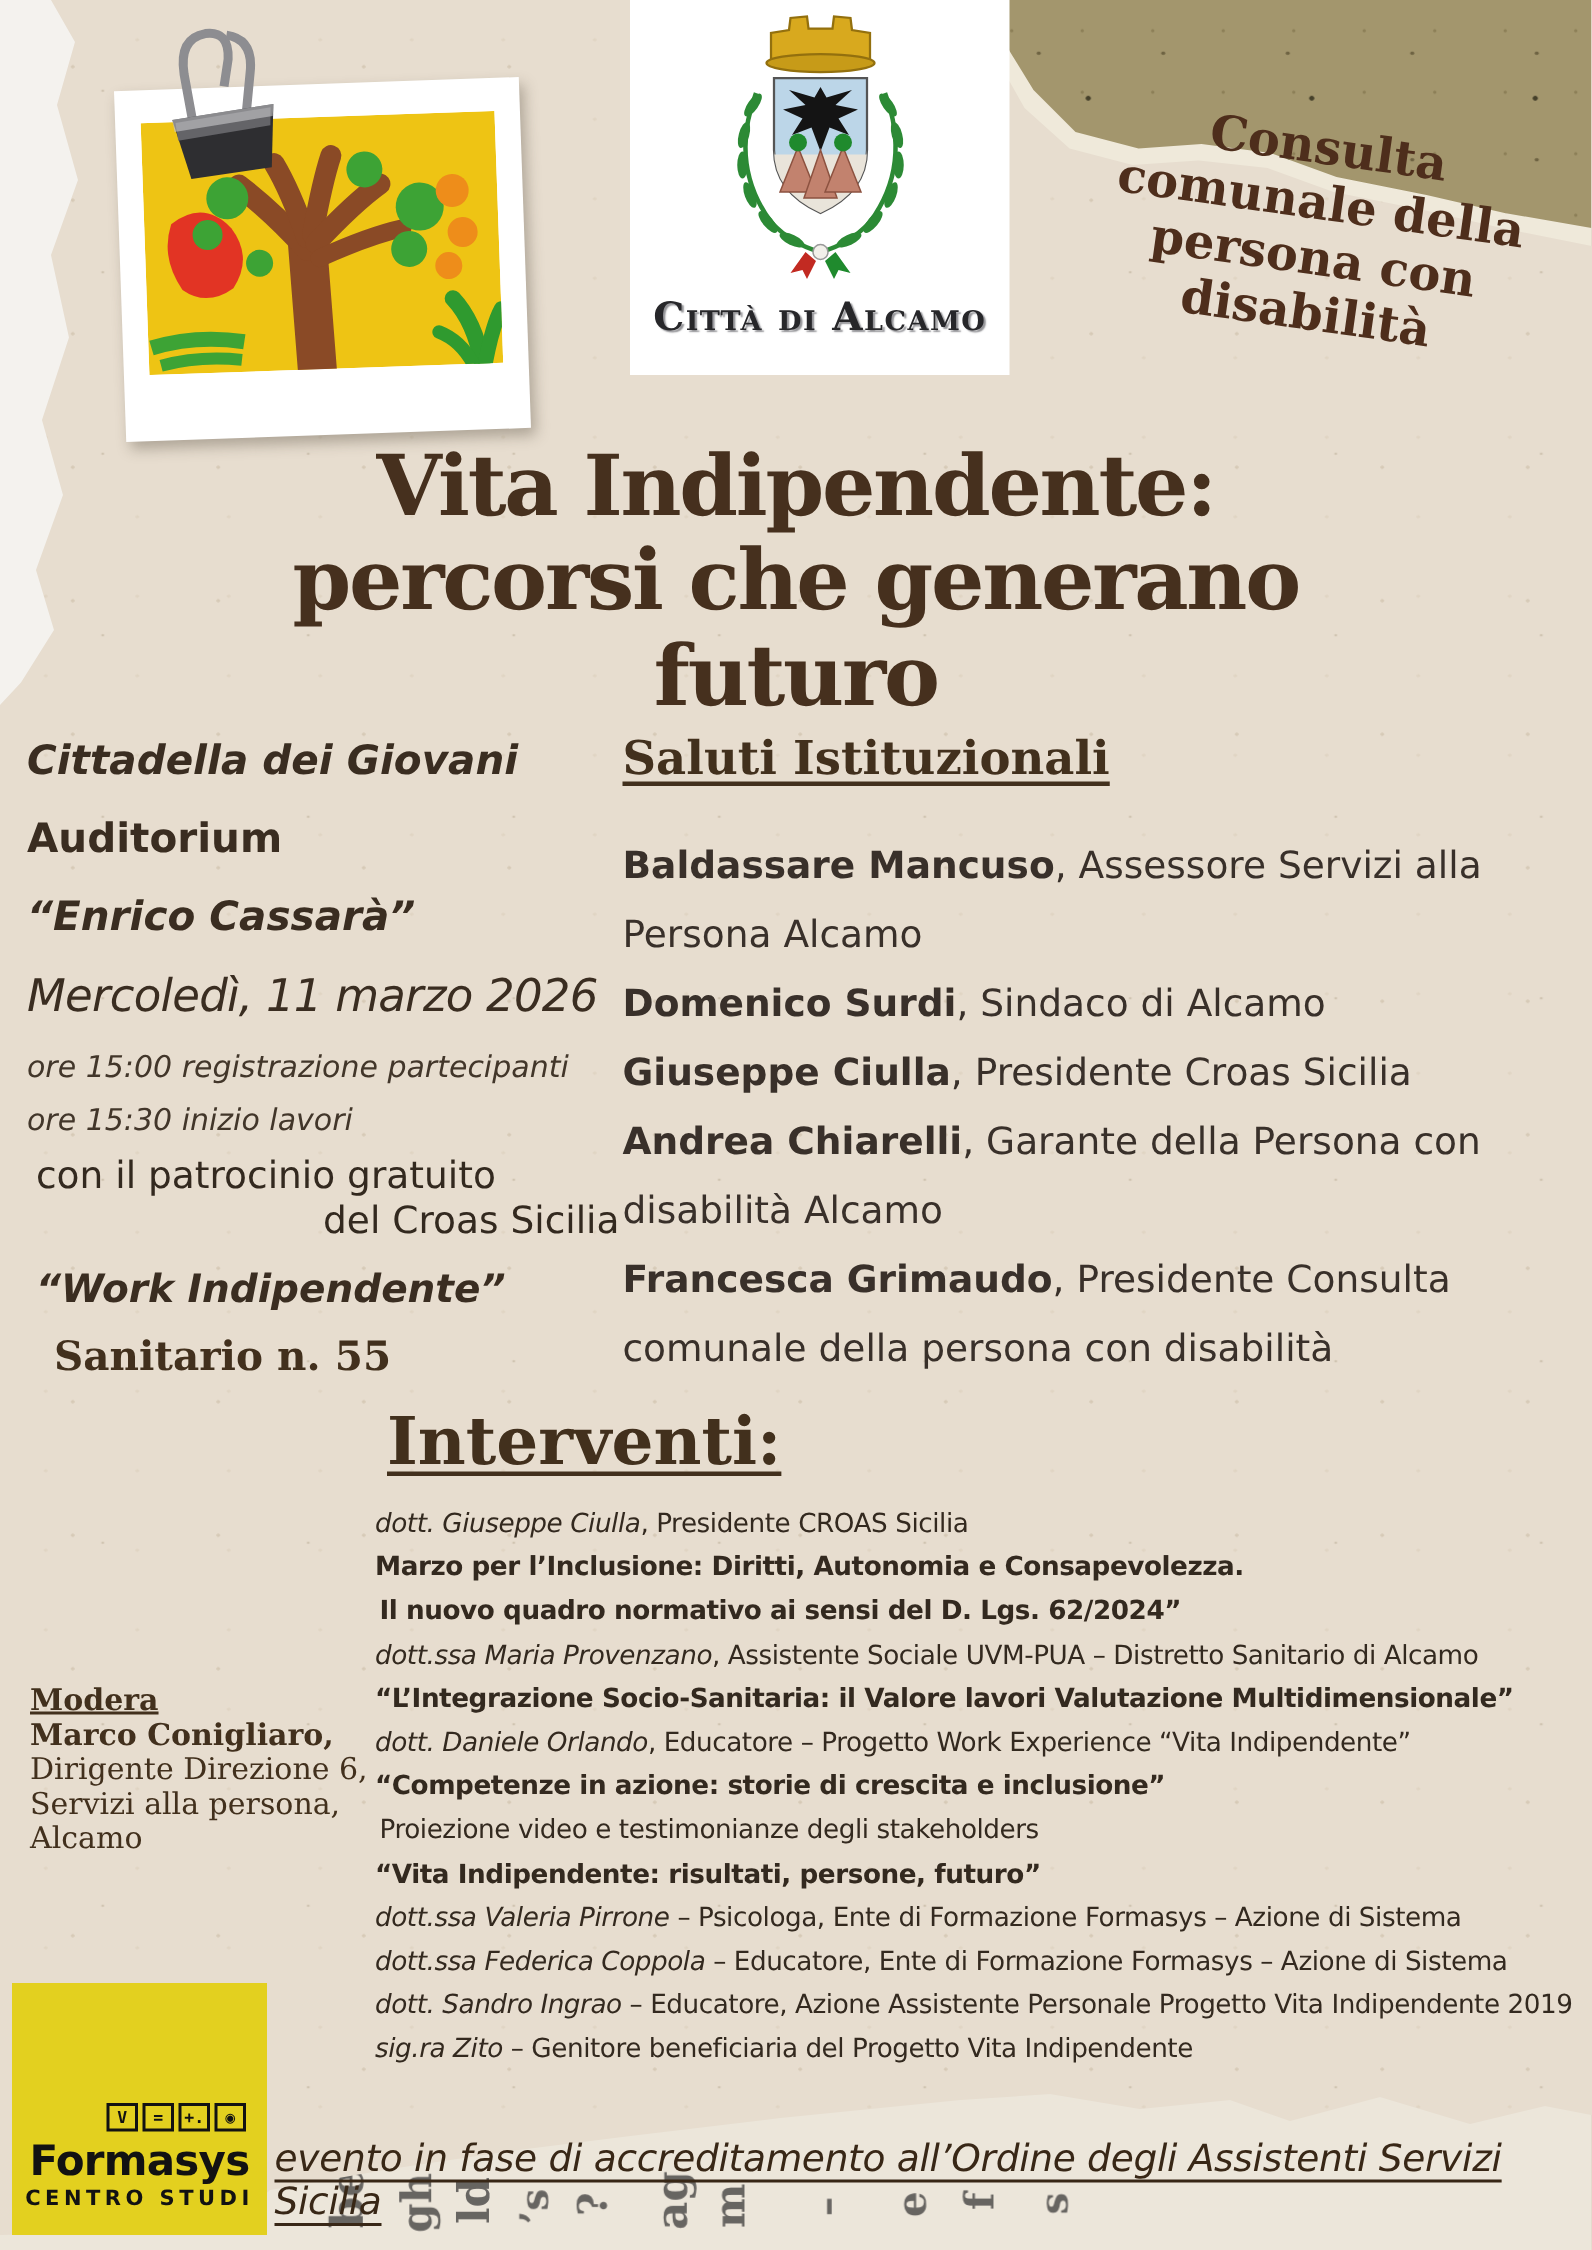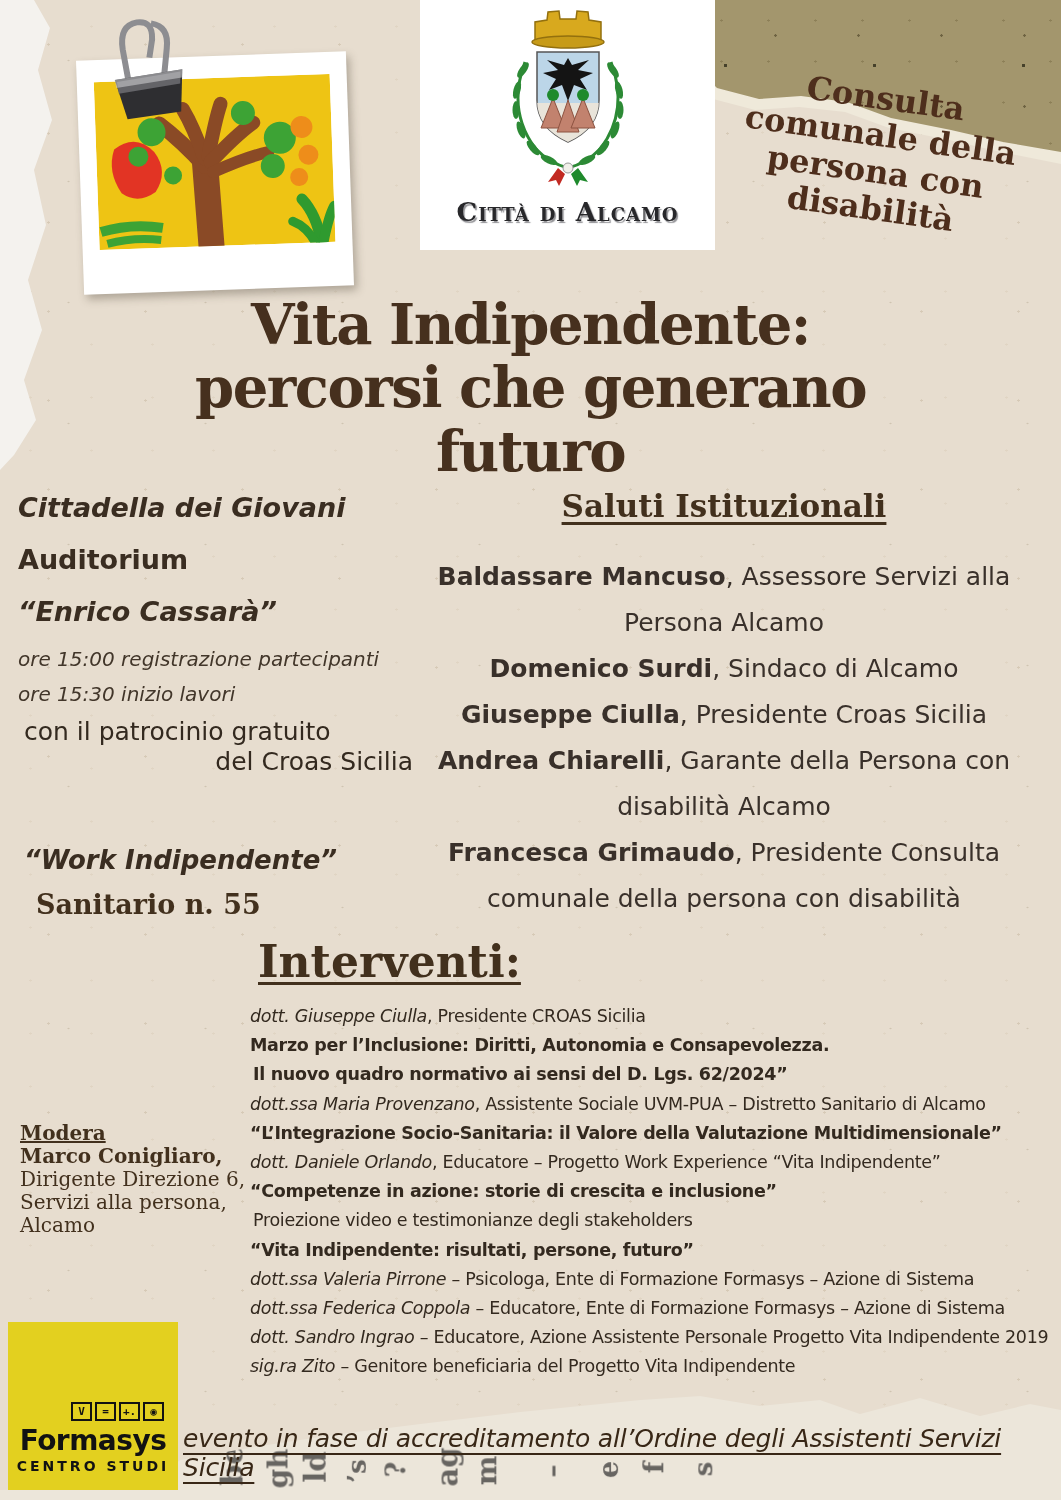--- a/index.html
+++ b/index.html
@@ -53,21 +53,21 @@
     clip-path:polygon(0 100px,150px 96px,180px 70px,260px 56px,340px 44px,420px 34px,520px 22px,640px 10px,700px 6px,760px 16px,820px 10px,860px 24px,920px 8px,980px 26px,1030px 14px,1061px 20px,1061px 110px,0 110px);
     filter:drop-shadow(0 -3px 3px rgba(80,70,55,.55));
   }
   .frag{
     position:absolute;font-family:"DejaVu Serif",serif;color:#474544;opacity:.8;
     transform:rotate(-90deg);filter:blur(.4px);font-weight:bold;
   }
 
   
   .logo-box{
-    position:absolute;left:420px;top:0;width:295px;height:250px;background:#ffffff;
+    position:absolute;left:420px;top:0;width:253px;height:250px;background:#ffffff;
     display:flex;flex-direction:column;align-items:center;justify-content:flex-start;
   }
   .logo-caption{
     font-family:"DejaVu Serif",serif;font-variant:small-caps;font-weight:bold;
     font-size:26px;letter-spacing:1px;color:#27272a;margin-top:2px;
     text-shadow:1.5px 1.5px 1px rgba(120,120,125,.8);
   }
 
   
   .painting{
@@ -88,21 +88,21 @@
   
   .venue{position:absolute;left:18px;top:492px;width:395px;color:#3a2d21;}
   .v-location{font-weight:bold;font-style:italic;font-size:27px;margin-bottom:21px;}
   .v-hall{font-weight:bold;font-size:27px;margin-bottom:21px;}
   .v-hallname{font-weight:bold;font-style:italic;font-size:27px;margin-bottom:20px;}
   .v-date{font-style:italic;font-size:30px;font-weight:500;margin-bottom:17px;letter-spacing:-.5px;}
   .v-sched{font-style:italic;font-size:20px;margin-bottom:11px;color:#42362a;}
   .v-patron{font-size:25px;line-height:30px;margin-top:5px;padding-left:6px;color:#33291f;}
 
   
-  .saluti{position:absolute;left:415px;top:488px;width:618px;color:#39302a;text-align:center;}
+  .saluti{position:absolute;left:415px;top:488px;width:618px;color:#39302a;}
   .sal-heading{
     font-family:"DejaVu Serif",serif;font-weight:bold;font-size:31px;color:#42301d;
     text-decoration:underline;text-decoration-thickness:2.5px;text-underline-offset:5px;
     margin-bottom:30px;
   }
   .sal-list{font-size:25px;line-height:46px;}
   .sal-name{font-weight:bold;}
 
   
   .project{position:absolute;left:24px;top:845px;color:#42301d;}
@@ -285,20 +285,21 @@
 <div class="title">
   <span>Vita Indipendente:</span>
   <span>percorsi che generano</span>
   <span>futuro</span>
 </div>
 
 <div class="venue">
   <div class="v-location">Cittadella dei Giovani</div>
   <div class="v-hall">Auditorium</div>
   <div class="v-hallname">“Enrico Cassarà”</div>
+  <div class="v-date">Mercoledì, 11 marzo 2026</div>
   <div class="v-sched">ore 15:00 registrazione partecipanti</div>
   <div class="v-sched">ore 15:30 inizio lavori</div>
   <div class="v-patron">
     <span style="display:block;">con il patrocinio gratuito</span>
     <span style="display:block;text-align:right;">del Croas Sicilia</span>
   </div>
 </div>
 
 <div class="saluti">
   <div class="sal-heading">Saluti Istituzionali</div>
@@ -315,21 +316,21 @@
   <div class="p-name">“Work Indipendente”</div>
   <div class="p-d2">Sanitario n. 55</div>
 </div>
 
 <div class="iv-heading">Interventi:</div>
 <div class="iv-list">
   <div><span class="iv-lead">dott. Giuseppe Ciulla</span><span>, Presidente CROAS Sicilia</span></div>
   <div class="iv-strong"><span>Marzo per l’Inclusione: Diritti, Autonomia e Consapevolezza.</span></div>
   <div class="iv-strong iv-plain"><span>Il nuovo quadro normativo ai sensi del D. Lgs. 62/2024”</span></div>
   <div><span class="iv-lead">dott.ssa Maria Provenzano</span><span>, Assistente Sociale UVM-PUA – Distretto Sanitario di Alcamo</span></div>
-  <div class="iv-strong"><span>“L’Integrazione Socio-Sanitaria: il Valore della Valutazione Multidimensionale”</span></div>
+  <div class="iv-strong"><span>“L’Integrazione Socio-Sanitaria: il Valore lavori Valutazione Multidimensionale”</span></div>
   <div><span class="iv-lead">dott. Daniele Orlando</span><span>, Educatore – Progetto Work Experience “Vita Indipendente”</span></div>
   <div class="iv-strong"><span>“Competenze in azione: storie di crescita e inclusione”</span></div>
   <div class="iv-plain"><span>Proiezione video e testimonianze degli stakeholders</span></div>
   <div class="iv-strong"><span>“Vita Indipendente: risultati, persone, futuro”</span></div>
   <div><span class="iv-lead">dott.ssa Valeria Pirrone</span><span> – Psicologa, Ente di Formazione Formasys – Azione di Sistema</span></div>
   <div><span class="iv-lead">dott.ssa Federica Coppola</span><span> – Educatore, Ente di Formazione Formasys – Azione di Sistema</span></div>
   <div><span class="iv-lead">dott. Sandro Ingrao</span><span> – Educatore, Azione Assistente Personale Progetto Vita Indipendente 2019</span></div>
   <div><span class="iv-lead">sig.ra Zito</span><span> – Genitore beneficiaria del Progetto Vita Indipendente</span></div>
 </div>
 

